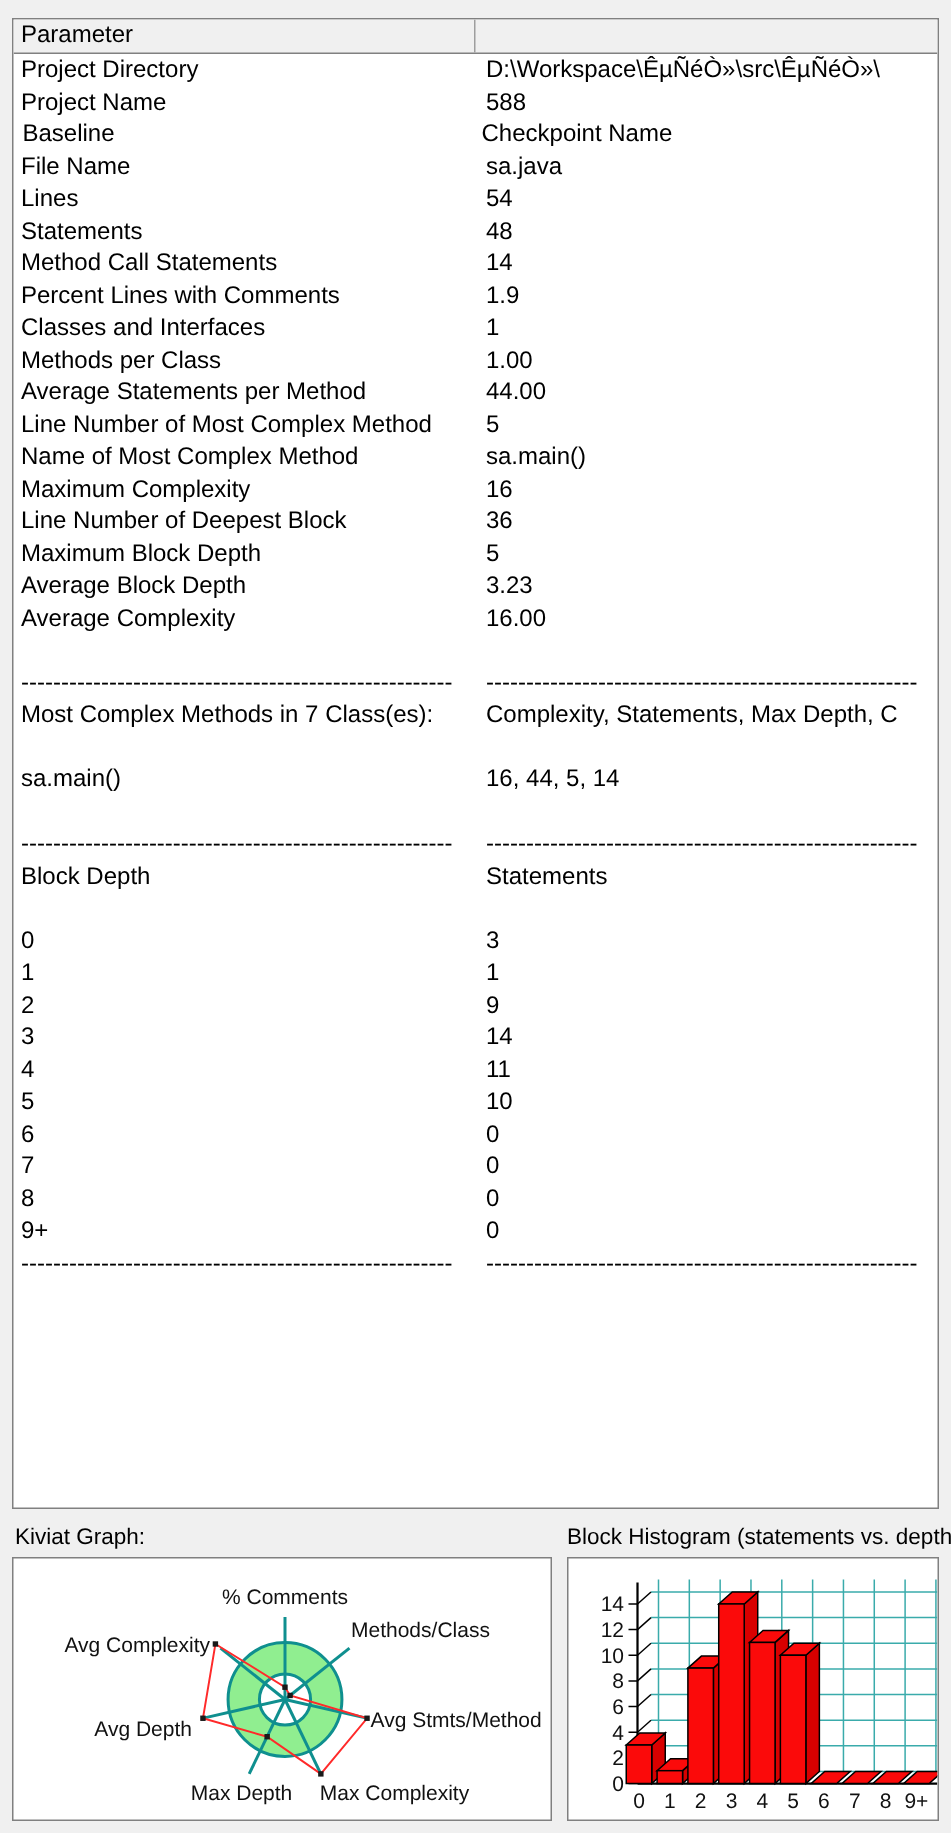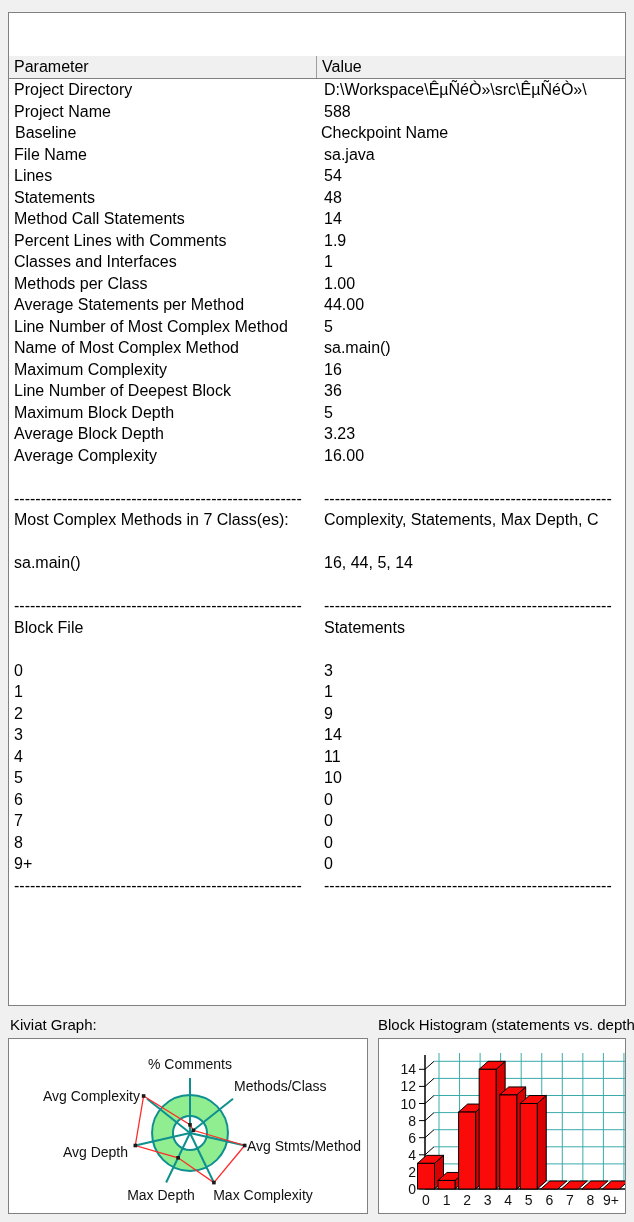--- a/index.html
+++ b/index.html
@@ -10,21 +10,21 @@
     color:#000;overflow:hidden;
   }
   
   .report-panel{
     position:absolute;left:8px;top:12px;width:618px;height:994px;
     background:#ffffff;border:1px solid #808080;box-sizing:border-box;
     overflow:hidden;
   }
   .report-header{
     display:flex;height:22px;background:#f0f0f0;
-    border-bottom:1px solid #808080;font-size:16px;line-height:22px;margin-top:43px;
+    border-bottom:1px solid #808080;font-size:16px;line-height:22px;
   }
   .report-header .hcell{box-sizing:border-box;padding-left:5px;white-space:nowrap;overflow:hidden;}
   .report-header .hcell.param{width:308px;border-right:1px solid #9e9e9e;}
   .report-header .hcell.value{flex:1;}
   .report-body{font-size:16px;}
   .rrow{display:flex;height:21.5px;line-height:21.5px;}
   .rrow .cell{box-sizing:border-box;white-space:nowrap;overflow:hidden;}
   .rrow .cell.param{width:309px;padding-left:5px;}
   .rrow .cell.value{flex:1;padding-left:6px;}
   
@@ -42,21 +42,20 @@
   .kiviat-box{left:8px;width:360px;text-align:center;}
   .hist-box{left:378px;width:248px;}
   svg{display:block;}
 </style>
 </head>
 <body>
 
 <div class="report-panel">
   <div class="report-header">
     <div class="hcell param">Parameter</div>
-    <div class="hcell value">Value</div>
   </div>
   <div class="report-body" id="report-body">
       <div class="rrow">
         <div class="cell param">Project Directory</div>
         <div class="cell value">D:\Workspace\ÊµÑéÒ»\src\ÊµÑéÒ»\</div>
       </div>
       <div class="rrow">
         <div class="cell param">Project Name</div>
         <div class="cell value">588</div>
       </div>
@@ -146,21 +145,21 @@
       </div>
       <div class="rrow">
         <div class="cell param"></div>
         <div class="cell value"></div>
       </div>
       <div class="rrow">
         <div class="cell param">------------------------------------------------------</div>
         <div class="cell value">------------------------------------------------------</div>
       </div>
       <div class="rrow">
-        <div class="cell param">Block File</div>
+        <div class="cell param">Block Depth</div>
         <div class="cell value">Statements</div>
       </div>
       <div class="rrow">
         <div class="cell param"></div>
         <div class="cell value"></div>
       </div>
       <div class="rrow">
         <div class="cell param">0</div>
         <div class="cell value">3</div>
       </div>

